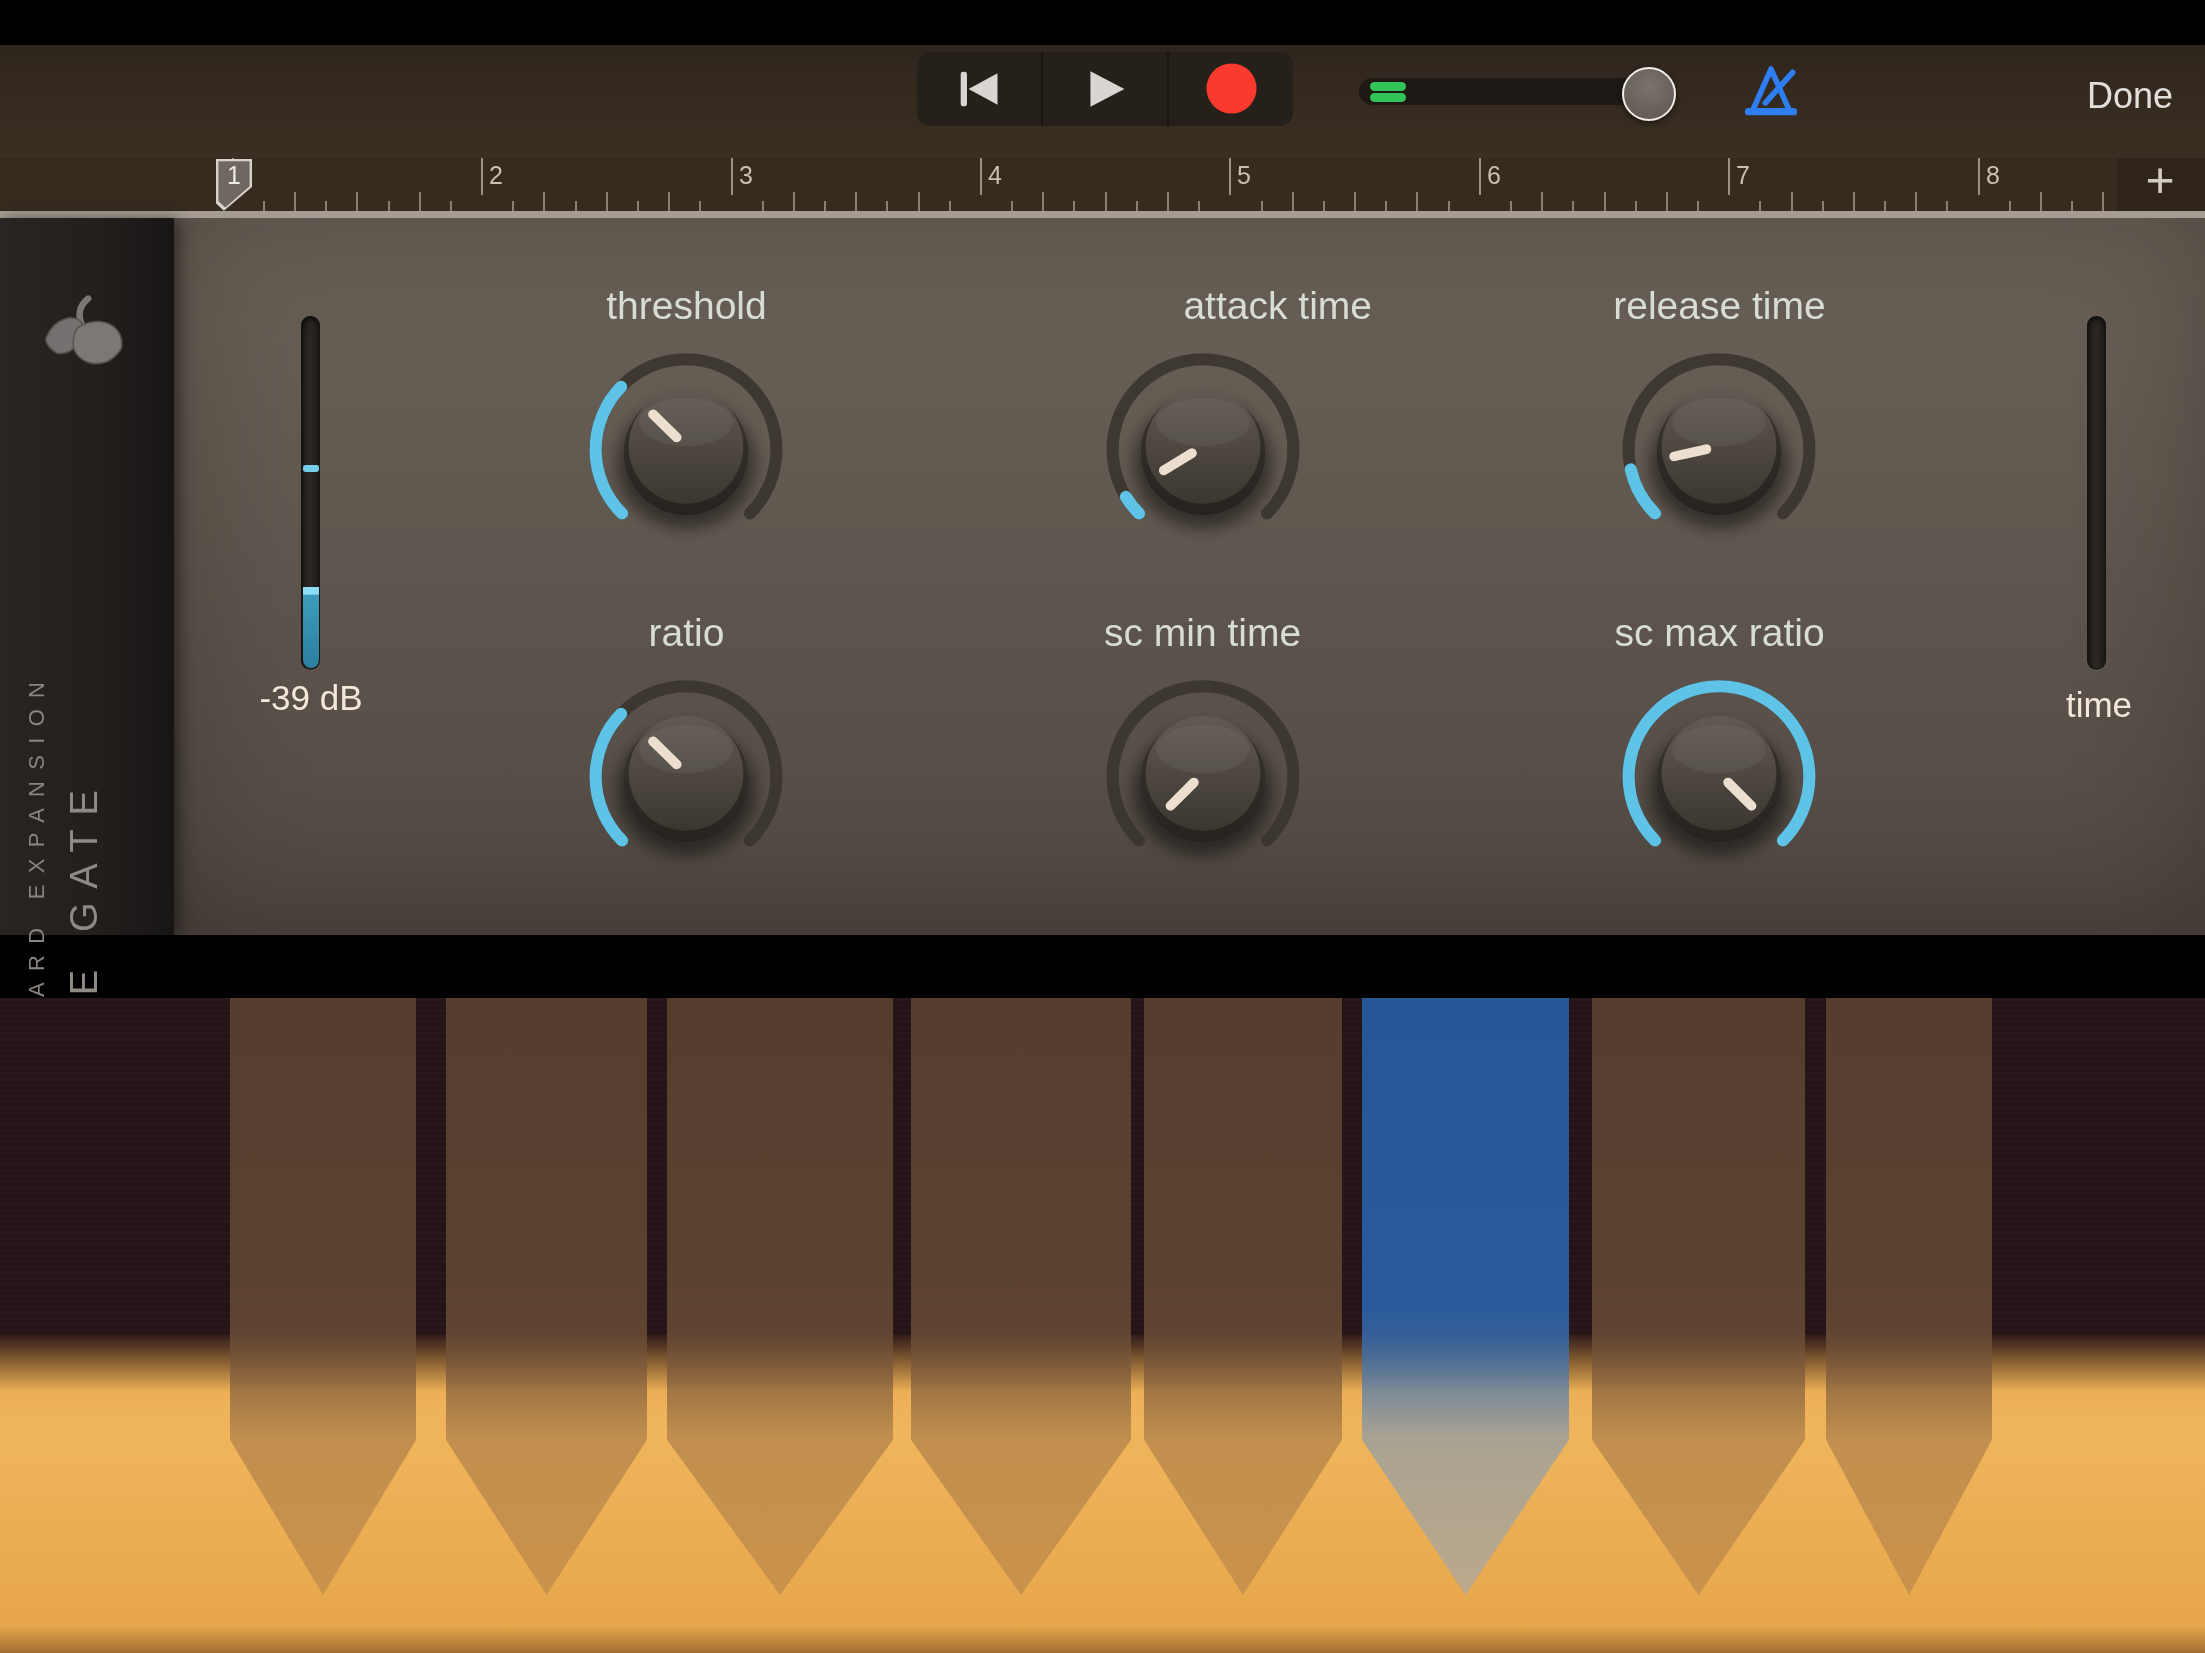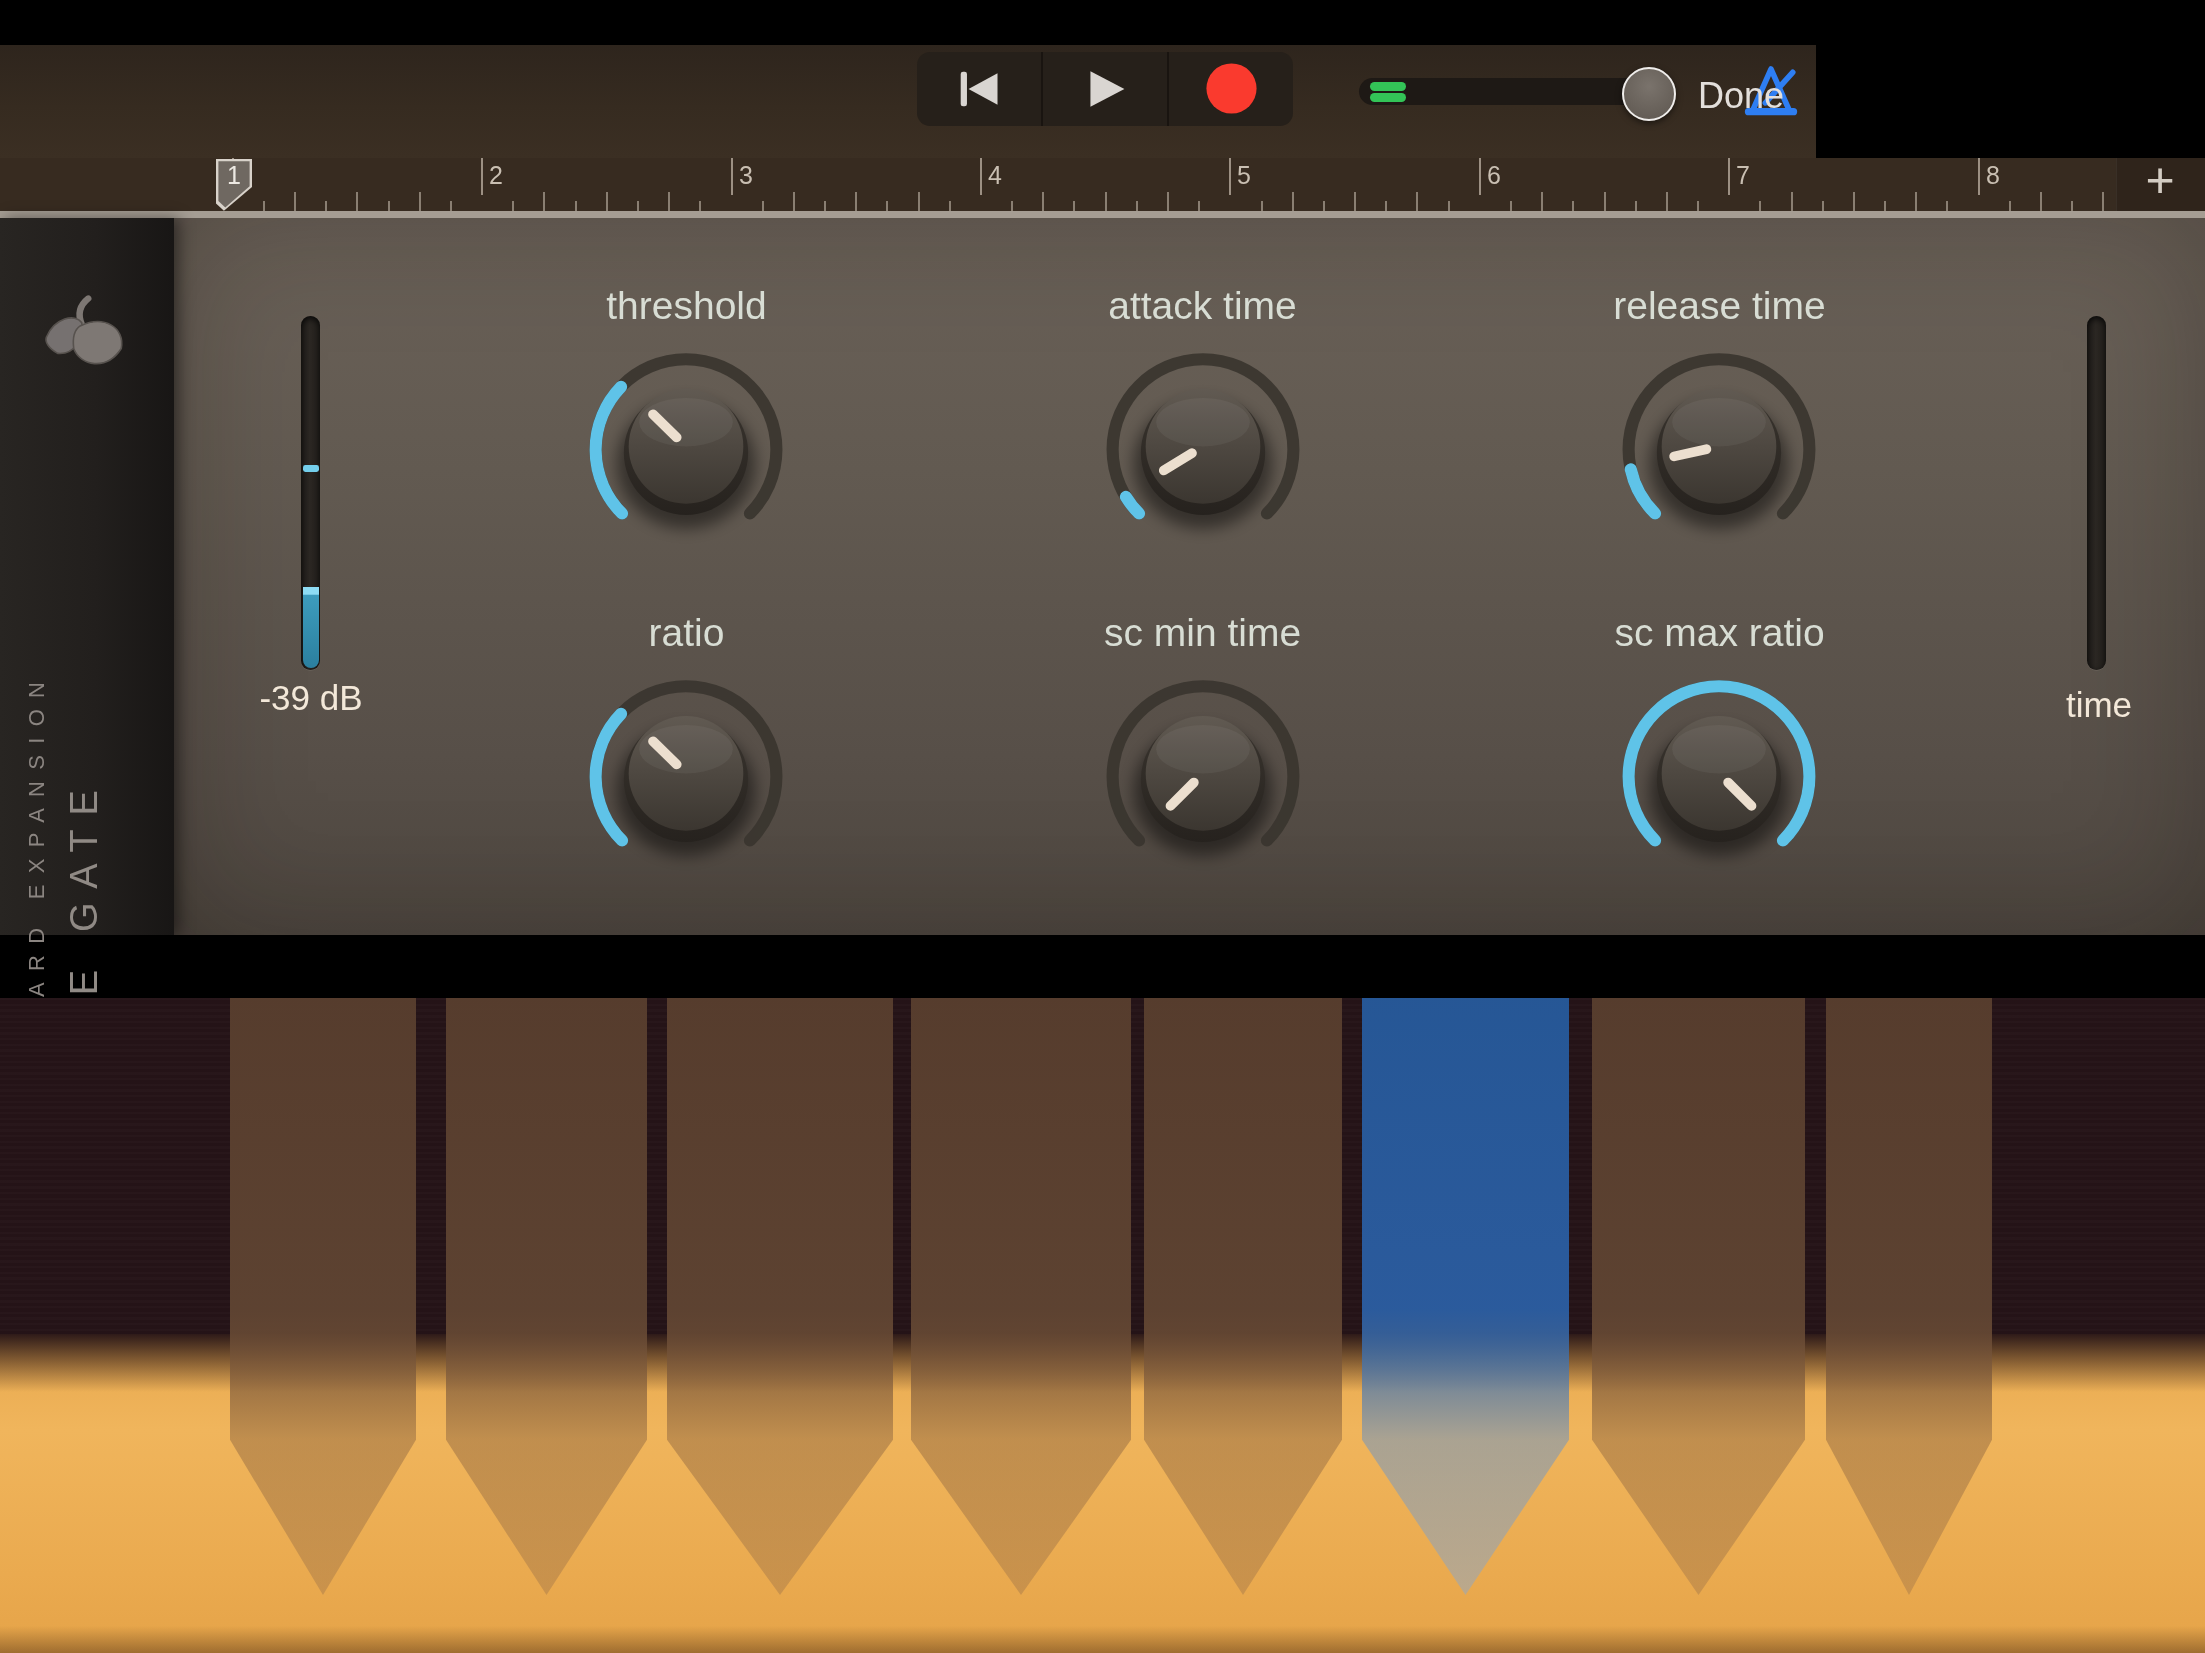--- a/index.html
+++ b/index.html
@@ -4,21 +4,21 @@
 <style>
   html,body{margin:0;padding:0;background:#000;}
   #app{position:relative;width:2205px;height:1653px;overflow:hidden;
        font-family:"Liberation Sans","DejaVu Sans",sans-serif;
        -webkit-font-smoothing:antialiased;}
   .abs{position:absolute;}
 
   
   #statusbar{left:0;top:0;width:2205px;height:45px;background:#292220;}
   #statusbar .txt{color:#f4f1ee;font-size:27.4px;font-weight:700;top:7.3px;}
-  #toolbar{left:0;top:45px;width:1816px;height:113px;
+  #toolbar{left:0;top:45px;width:2205px;height:113px;
            background:linear-gradient(180deg,#2e251d 0%,#362b20 55%,#3b2f23 100%);}
   #transport{left:917px;top:6.5px;width:376px;height:74px;background:#26201a;
              border-radius:13px;display:flex;overflow:hidden;}
   .tbtn{flex:1;display:flex;align-items:center;justify-content:center;border:none;
         background:transparent;cursor:pointer;}
   .tbtn + .tbtn{border-left:2.4px solid #191410;}
   #volslider{left:1359px;top:33px;width:300px;height:27.4px;background:#1e1915;
              border-radius:13.7px;}
   .greenbar{position:absolute;left:11.3px;width:36px;height:9px;border-radius:4.8px;background:#33c457;}
   #volthumb{left:1622px;top:22px;width:50px;height:50px;border-radius:50%;
@@ -254,21 +254,21 @@
       </defs>
       <ellipse cx="140" cy="160" rx="86" ry="80" fill="rgba(14,11,8,.45)" filter="url(#bl0)"></ellipse>
       <path d="M 60.8 221.2 A 112 112 0 1 1 219.2 221.2" stroke="#3a352f" stroke-width="15" fill="none" stroke-linecap="round" opacity=".92"></path>
       <path d="M 60.8 221.2 A 112 112 0 0 1 59.6 64.1" stroke="#5fc3e8" stroke-width="15" fill="none" stroke-linecap="round"></path>
       <circle cx="140" cy="146" r="77" fill="url(#rg0)"></circle>
       <circle cx="140" cy="138" r="71" fill="url(#fg0)"></circle>
       <ellipse cx="140" cy="108" rx="58" ry="30" fill="rgba(255,255,255,.05)"></ellipse>
       <line x1="128.5" y1="126.9" x2="99.1" y2="98.3" stroke="#ecdfcf" stroke-width="12" stroke-linecap="round"></line>
     </svg>
         </div>
-        <div class="knob-label" style="left: 1033px; top: 66px;">attack time</div>
+        <div class="knob-label" style="left: 1033px; top: 66px; text-align: right;">attack time</div>
         <div class="knob-slot" style="left: 1090px; top: 117px;">
     <svg width="226" height="226" viewBox="0 0 280 280">
       <defs>
         <filter id="bl1" x="-40%" y="-40%" width="180%" height="180%">
                 <feGaussianBlur stdDeviation="9"></feGaussianBlur>
               </filter>
         <linearGradient id="fg1" x1="0" y1="0" x2="0" y2="1">
           <stop offset="0" stop-color="#615a52"></stop>
                 <stop offset="1" stop-color="#3b3630"></stop>
         </linearGradient>

